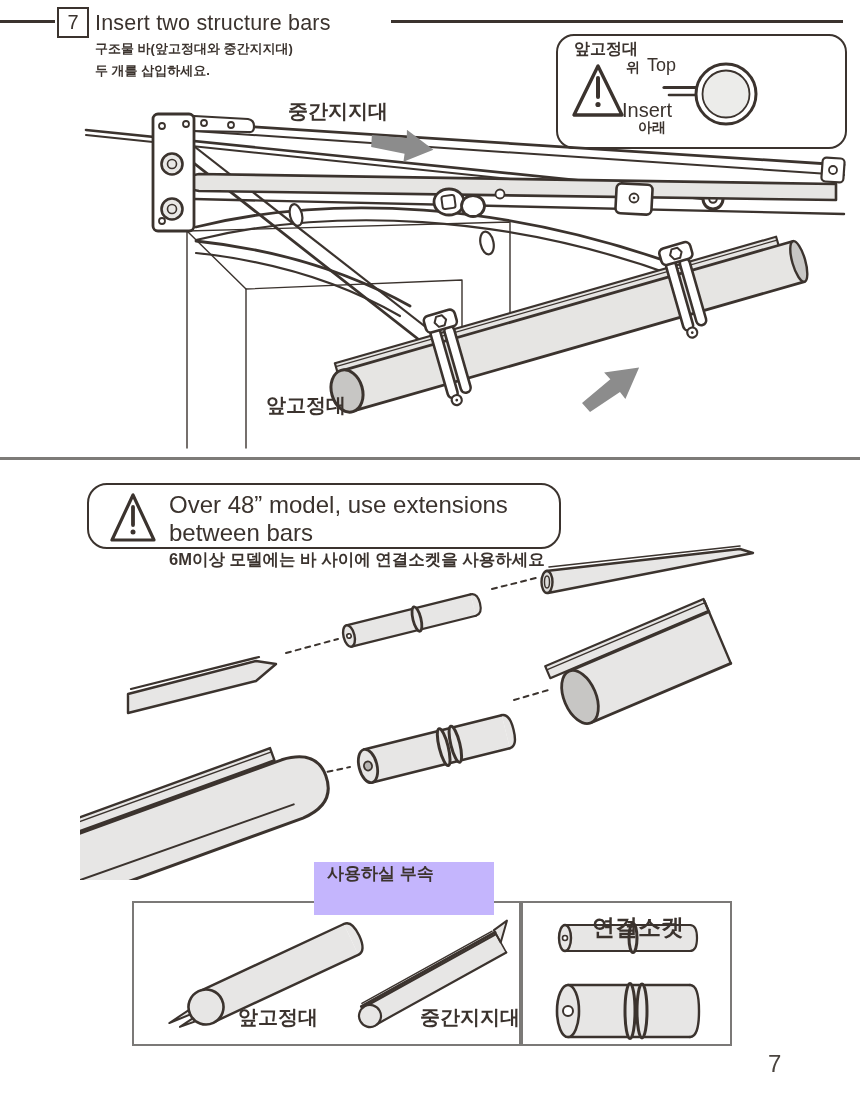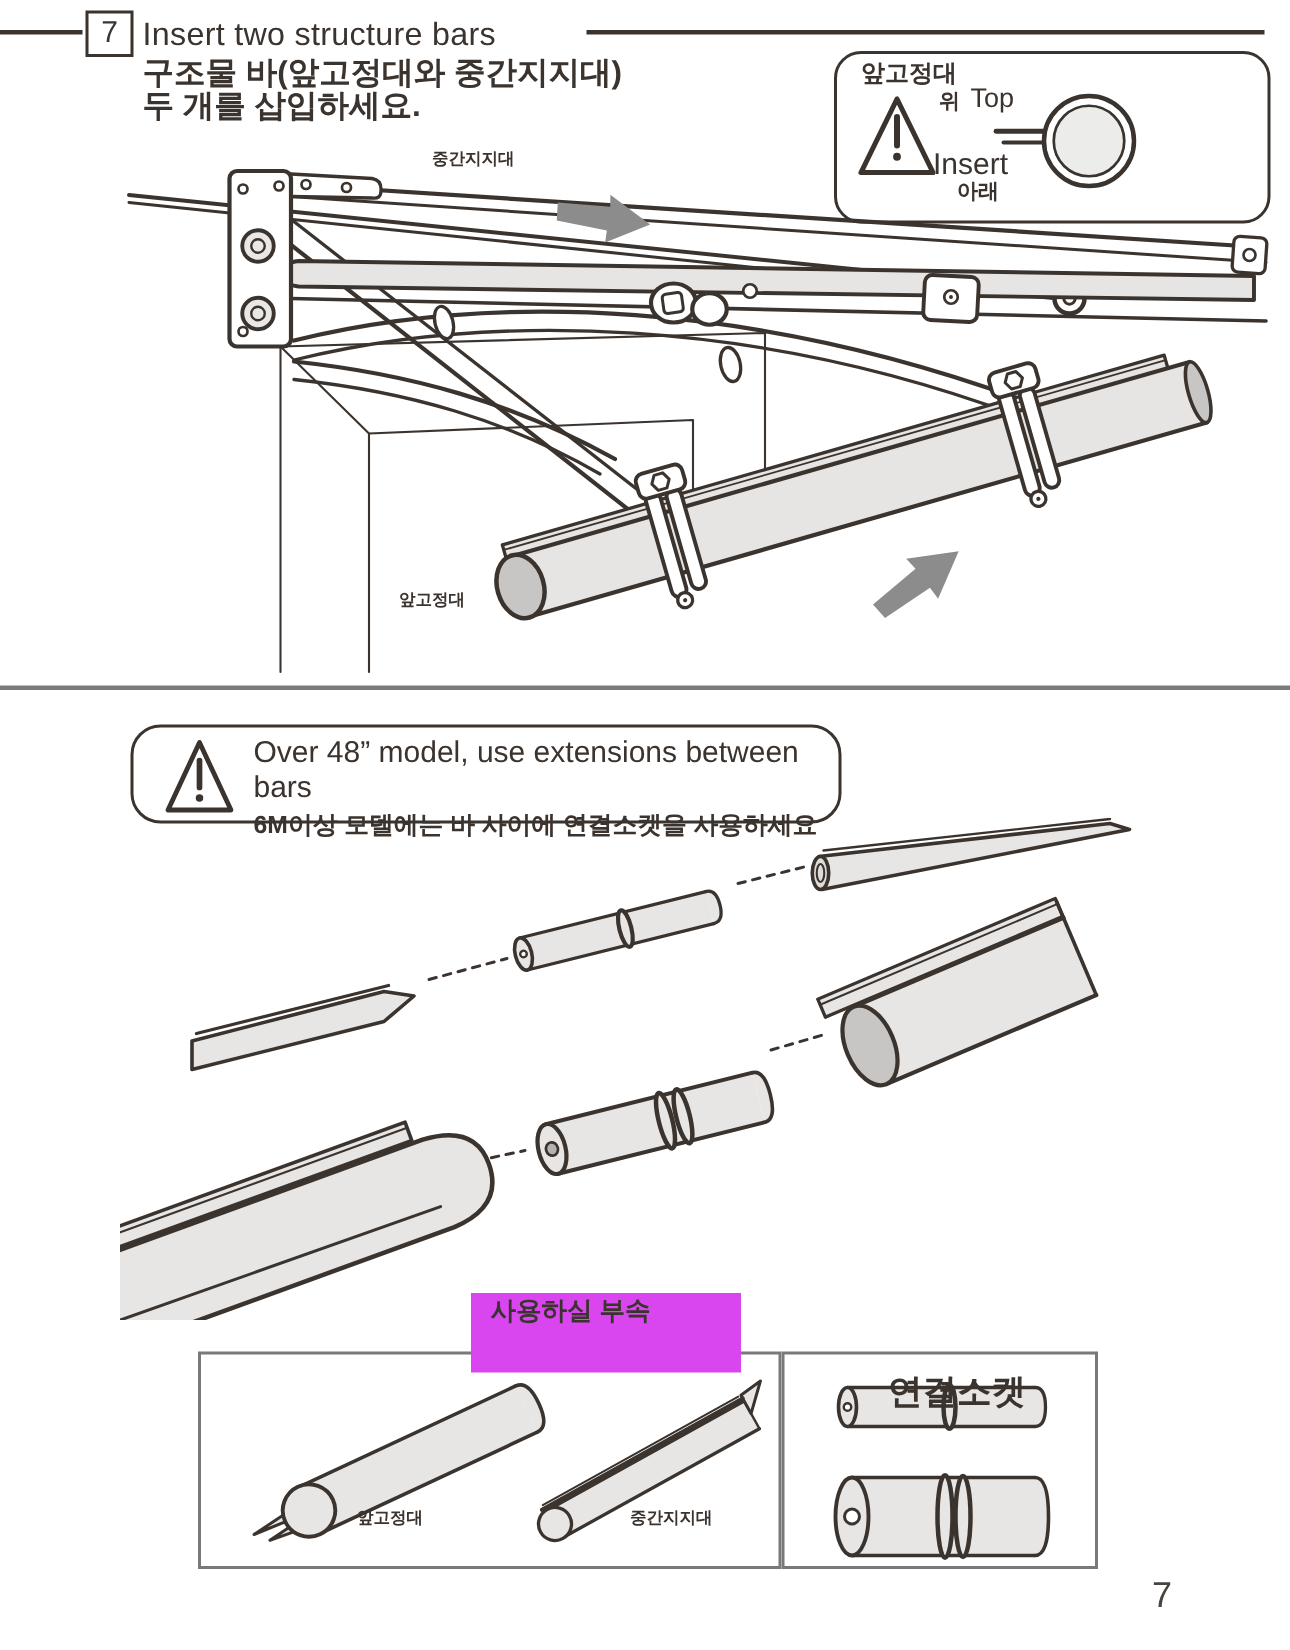--- a/index.html
+++ b/index.html
@@ -4,29 +4,29 @@
 <style>
   html,body{margin:0;padding:0;background:#ffffff;}
   .page{position:relative;width:860px;height:1100px;background:#fff;overflow:hidden;
         font-family:"Liberation Sans","DejaVu Sans",sans-serif;color:#3b332e;}
   .abs{position:absolute;}
   .rule{background:#3b332e;height:2.5px;}
   .step-box{width:28px;height:27px;border:2.5px solid #3b332e;display:flex;align-items:center;justify-content:center;
             font-size:20px;}
   .title-en{font-size:21.5px;letter-spacing:0.2px;}
   .ko-bold{font-weight:bold;}
-  .subtitle{font-size:21px;font-weight:bold;line-height:22px;}
+  .subtitle{font-size:13px;font-weight:bold;line-height:22px;}
   .callout-box{width:287px;height:111px;border:2.4px solid #3b332e;border-radius:18px;}
   .warn-box{width:470px;height:62px;border:2.2px solid #3b332e;border-radius:20px;}
-  .warn-text1{font-size:20px;}
+  .warn-text1{font-size:24px;}
   .warn-text2{font-size:16.5px;font-weight:bold;margin-top:2px;}
   .divider{background:#7d7b78;height:2.5px;width:860px;}
   .pbox{border:2px solid #7b7977;background:#fff;}
-  .parts-title{background:#d946ef;}
-  .lbl{font-weight:bold;font-size:11px;white-space:nowrap;}
+  .parts-title{background:#c4b5fd;}
+  .lbl{font-weight:bold;font-size:20px;white-space:nowrap;}
   .pagenum{font-size:24px;color:#4a443f;}
   svg{display:block;}
   svg *{vector-effect:none;}
 </style>
 </head>
 <body>
 
 <div class="page">
 
   <div class="abs rule" style="left:0;top:20px;width:55px;"></div>

